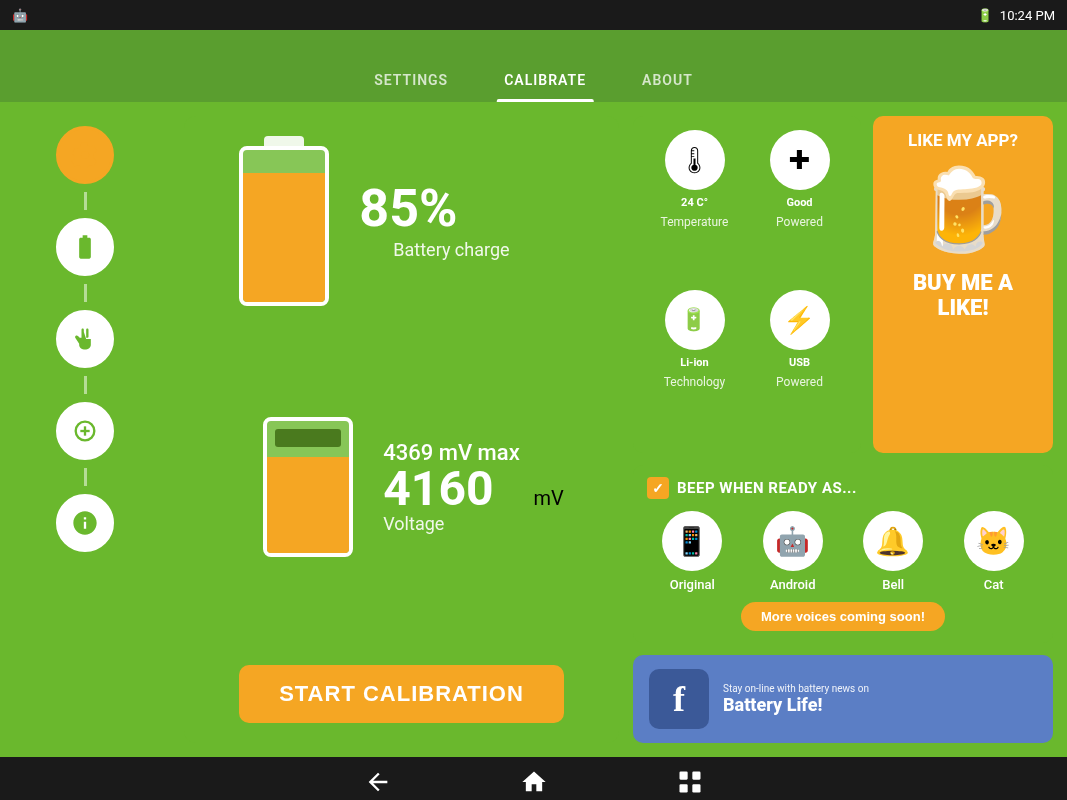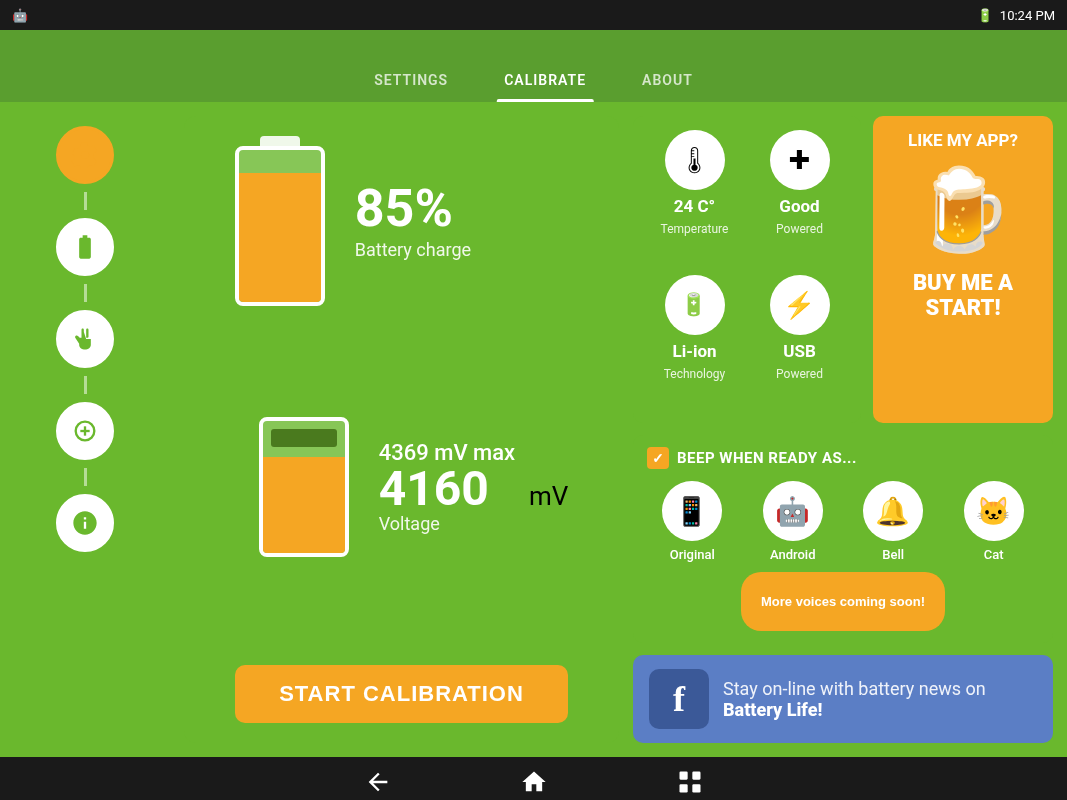--- a/index.html
+++ b/index.html
@@ -167,20 +167,21 @@
     .battery-info h1 {
       font-size: 52px;
       font-weight: 700;
       color: white;
       line-height: 1;
     }
     .battery-info p {
       font-size: 18px;
       color: rgba(255,255,255,0.9);
       margin-top: 4px;
+      margin-left: 34px;
     }
 
     .voltage-section {
       display: flex;
       align-items: center;
       gap: 30px;
       width: 100%;
       margin-top: 16px;
       padding-left: 24px;
     }
@@ -219,21 +220,21 @@
       color: white;
       font-weight: 500;
     }
     .voltage-info .mV-value {
       font-size: 48px;
       font-weight: 700;
       color: white;
       line-height: 1;
     }
     .voltage-info .mV-unit {
-      font-size: 26px;
+      font-size: 20px;
       font-weight: 400;
       margin-left: 36px;
     }
     .voltage-info .mV-label {
       font-size: 18px;
       color: rgba(255,255,255,0.9);
     }
 
     #start-calibration-btn {
       width: 100%;
@@ -278,21 +279,21 @@
       width: 60px;
       height: 60px;
       background: white;
       border-radius: 50%;
       display: flex;
       align-items: center;
       justify-content: center;
       font-size: 26px;
     }
     .stat-value {
-      font-size: 17px;
+      font-size: 11px;
       font-weight: 700;
       color: white;
     }
     .stat-label {
       font-size: 12px;
       color: rgba(255,255,255,0.85);
     }
 
     
     #beer-promo {
@@ -385,21 +386,21 @@
       color: white;
       font-weight: 500;
     }
     .more-voices-btn {
       background: #f5a623;
       border: none;
       border-radius: 20px;
       color: white;
       font-size: 13px;
       font-weight: 600;
-      padding: 22px 20px;
+      padding: 7px 20px;
       cursor: pointer;
       display: block;
       margin: 0 auto;
     }
 
     
     #fb-banner {
       background: #5b7ec5;
       border-radius: 10px;
       padding: 14px 16px;
@@ -415,21 +416,21 @@
       display: flex;
       align-items: center;
       justify-content: center;
       font-size: 36px;
       font-weight: 900;
       color: white;
       font-family: serif;
       flex-shrink: 0;
     }
     .fb-text p {
-      font-size: 18px;
+      font-size: 10px;
       color: rgba(255,255,255,0.9);
     }
     .fb-text strong {
       font-size: 18px;
       font-weight: 800;
       color: white;
     }
 
     
     #bottom-nav {
@@ -580,21 +581,21 @@
           <div class="stat-item">
             <div class="stat-icon-circle">⚡</div>
             <span class="stat-value">USB</span>
             <span class="stat-label">Powered</span>
           </div>
         </div>
 
         <div id="beer-promo" style="width: 180px; flex-shrink:0;">
           <div class="promo-title">LIKE MY APP?</div>
           <div class="beer-mug">🍺</div>
-          <div class="promo-cta">BUY ME A START!</div>
+          <div class="promo-cta">BUY ME A LIKE!</div>
         </div>
 
       </div>
 
       <div id="beep-section">
         <div class="beep-header">
           <div class="beep-checkbox">✓</div>
           <span class="beep-title">BEEP WHEN READY AS...</span>
         </div>
         <div class="beep-sounds">

